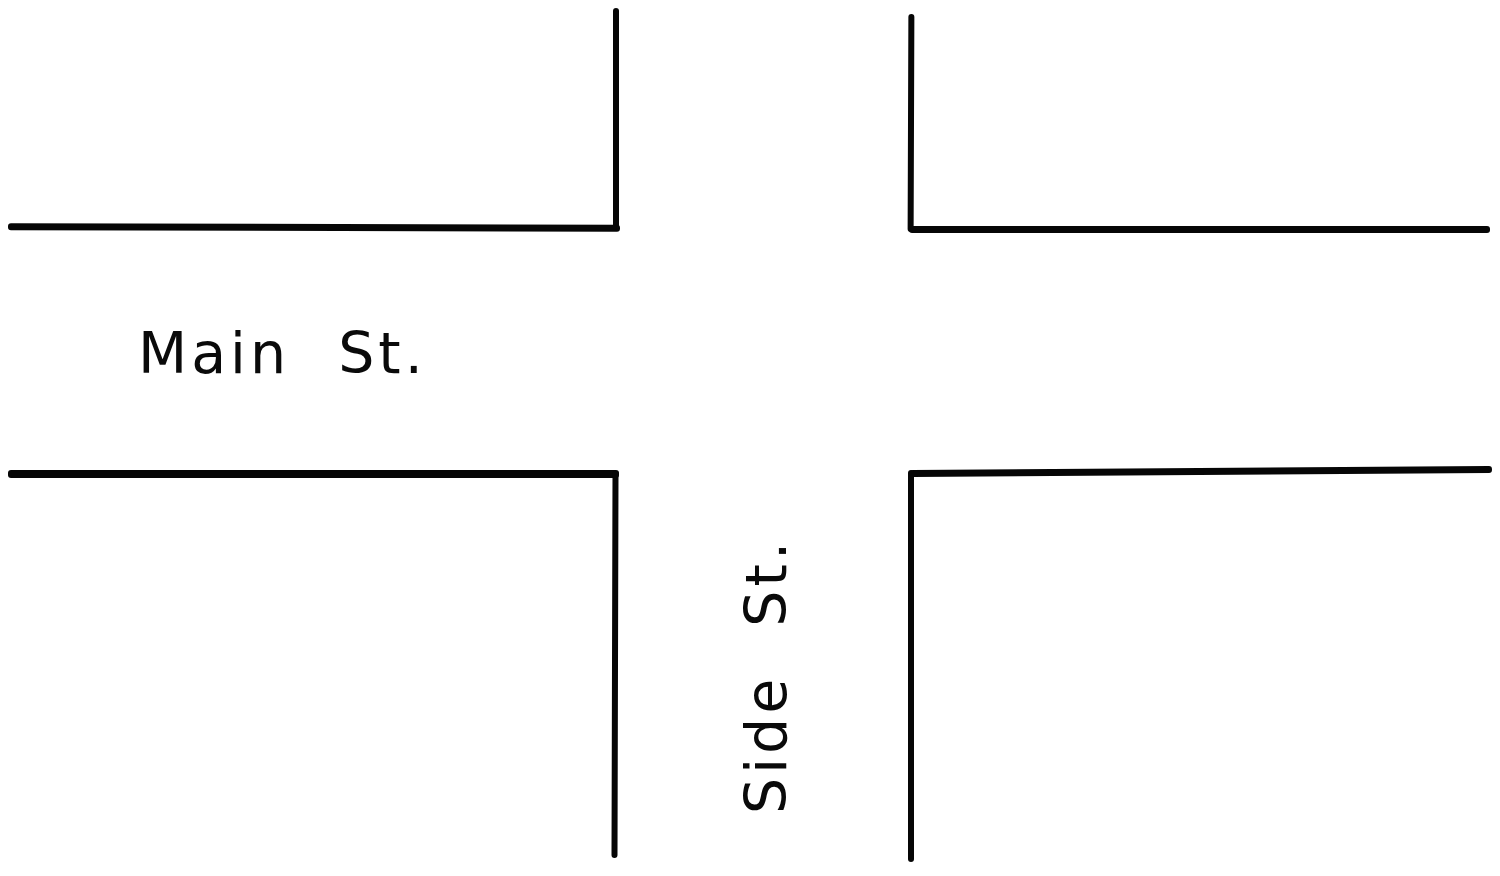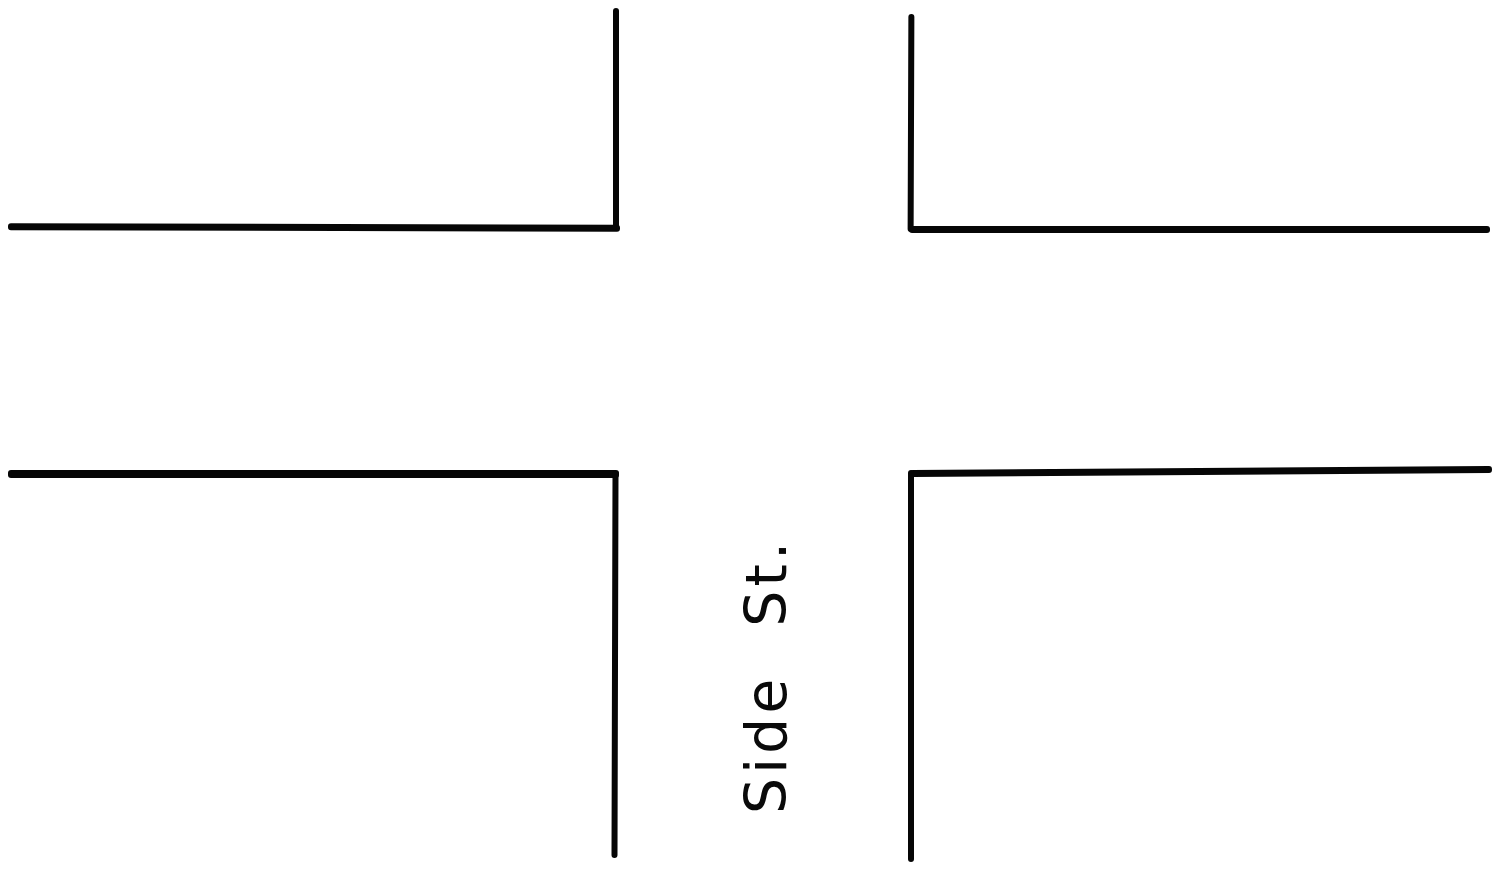--- a/index.html
+++ b/index.html
@@ -68,16 +68,17 @@
 
   <div class="seg tr-v"></div>
   <div class="seg tr-h"></div>
 
   <div class="seg bl-h"></div>
   <div class="seg bl-v"></div>
 
   <div class="seg br-h"></div>
   <div class="seg br-v"></div>
 
+  <div class="street-label label-main">Main St.</div>
 
   <div class="street-label label-side">Side St.</div>
 
 </div>
 
 </body></html>

